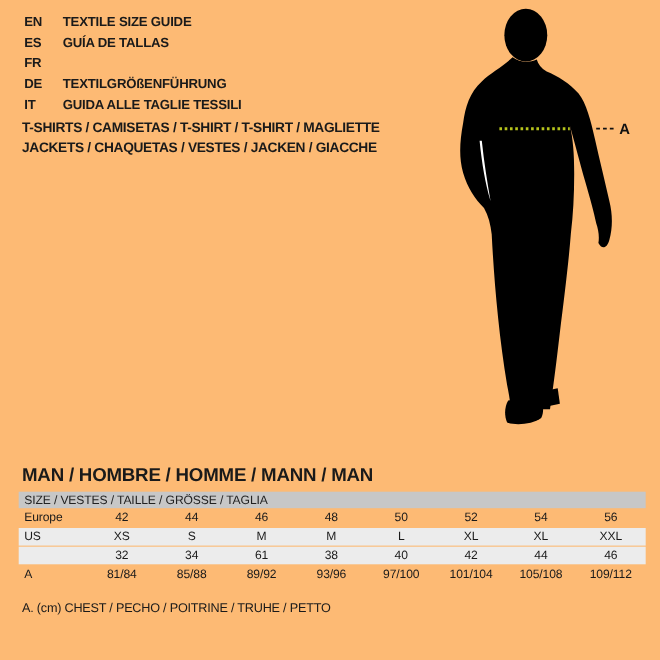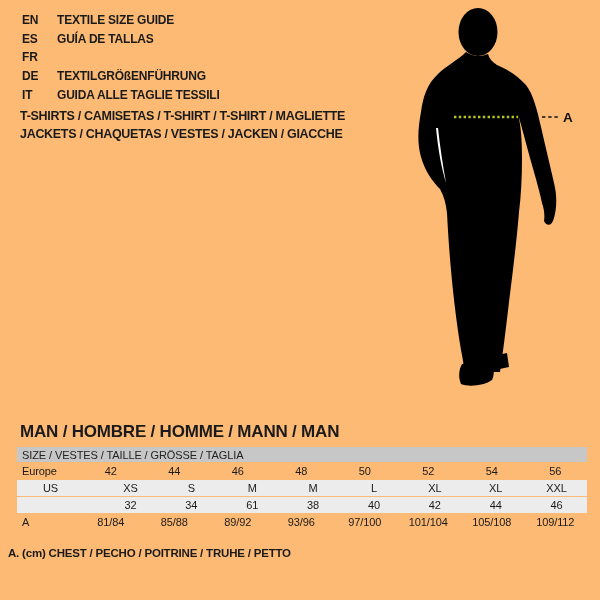--- a/index.html
+++ b/index.html
@@ -16,23 +16,23 @@
   
   .figure{position:absolute;left:370px;top:0;width:230px;height:400px;}
   
   .gender{position:absolute;left:20px;top:422px;font-weight:bold;font-size:17px;letter-spacing:-0.2px;}
   
   .size-table{position:absolute;left:17px;top:447px;width:570px;font-size:11px;letter-spacing:-0.1px;}
   .thead{height:15px;background:#c7c7c7;display:flex;align-items:center;padding-left:5px;margin-bottom:1px;color:#222;}
   .trow{display:grid;grid-template-columns:62px repeat(8,1fr);height:16px;align-items:center;margin-bottom:1px;}
   .trow .lbl{padding-left:5px;text-align:left;}
   .trow .val{text-align:center;}
-  .trow.stripe{background:#ececec;padding-left:21px;}
+  .trow.stripe{background:#ececec;}
   
-  .footnote{position:absolute;left:8px;top:547px;font-weight:bold;font-size:11.5px;letter-spacing:-0.2px;}
+  .footnote{position:absolute;left:20px;top:547px;font-weight:normal;font-size:11.5px;letter-spacing:-0.2px;}
 </style>
 </head>
 <body>
 
 <div class="canvas">
 
   <div class="langs">
     <div class="lang-row">
       <span class="lang-code">EN</span>
       <span class="lang-label">TEXTILE SIZE GUIDE</span>

